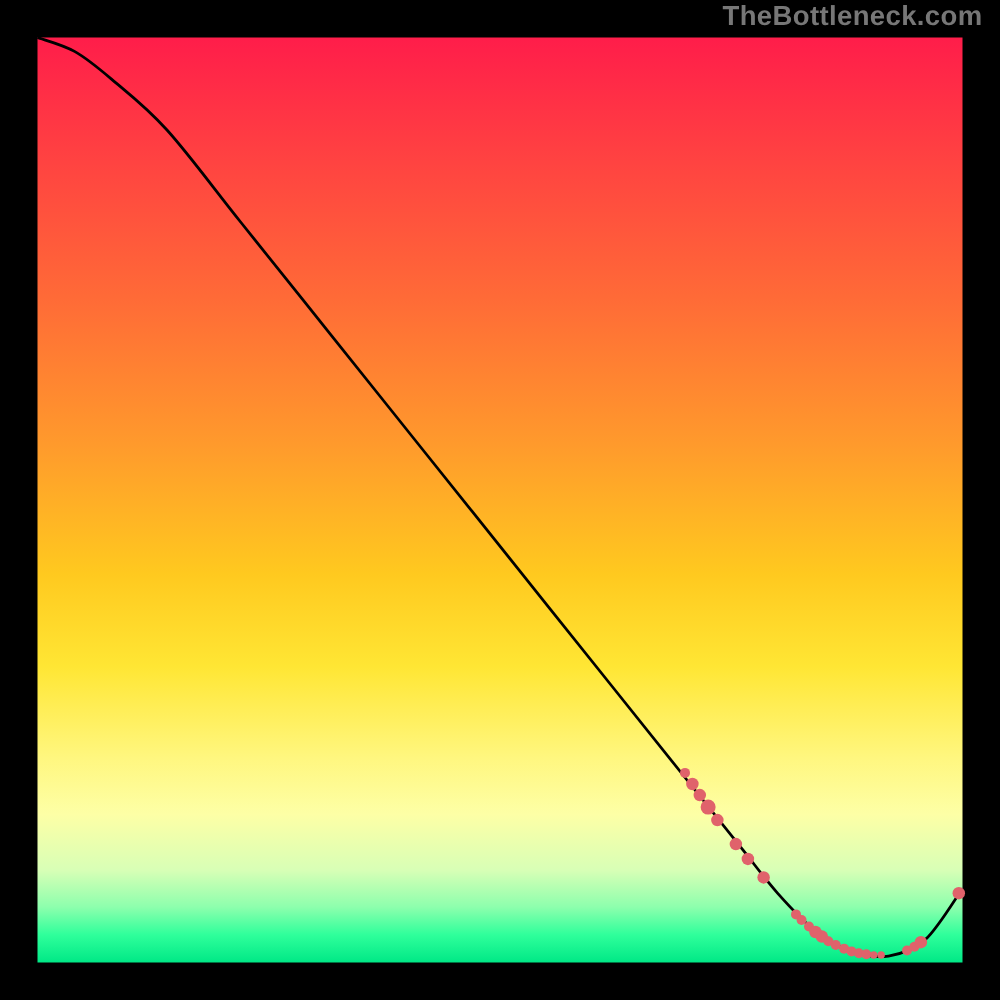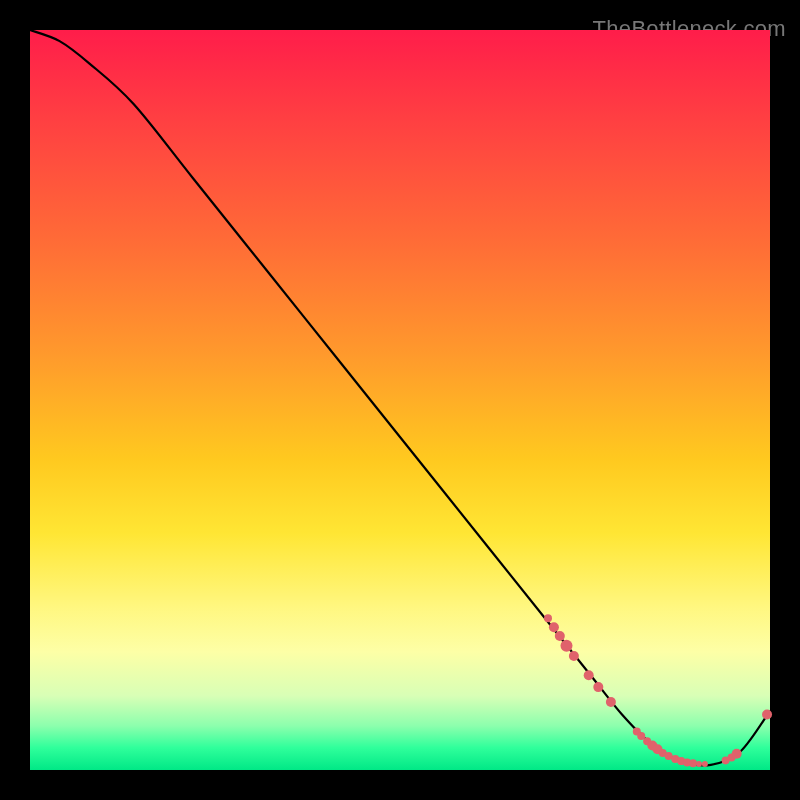--- a/index.html
+++ b/index.html
@@ -12,25 +12,25 @@
     font-family: Arial, Helvetica, sans-serif;
   }
   .frame {
     position: relative;
     width: 800px;
     height: 800px;
     background: #000;
   }
   .watermark {
     position: absolute;
-    top: 16px;
+    top: 0;
     right: 14px;
     color: #777;
     font-size: 22px;
-    font-weight: 400;
+    font-weight: 700;
     letter-spacing: 0.3px;
     user-select: none;
     text-align: center;
   }
   .plot {
     position: absolute;
     left: 30px;
     top: 30px;
     width: 740px;
     height: 740px;

